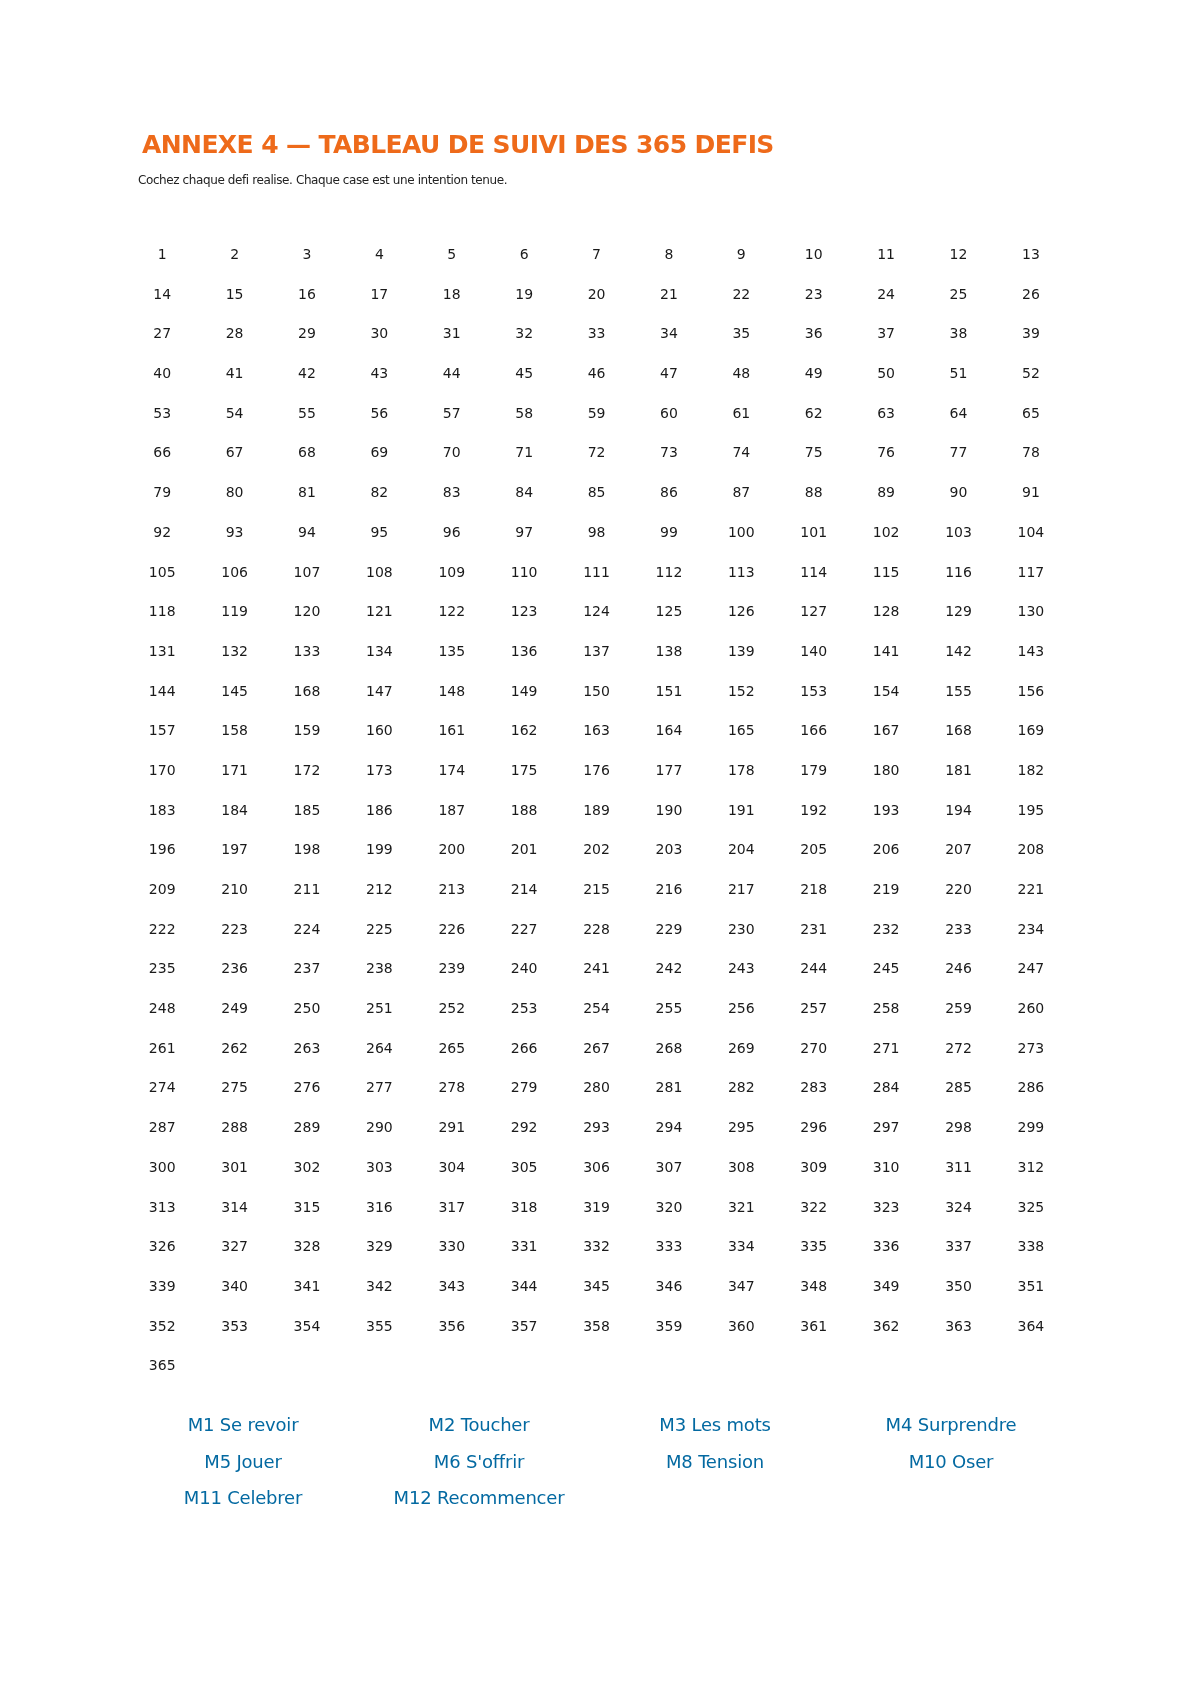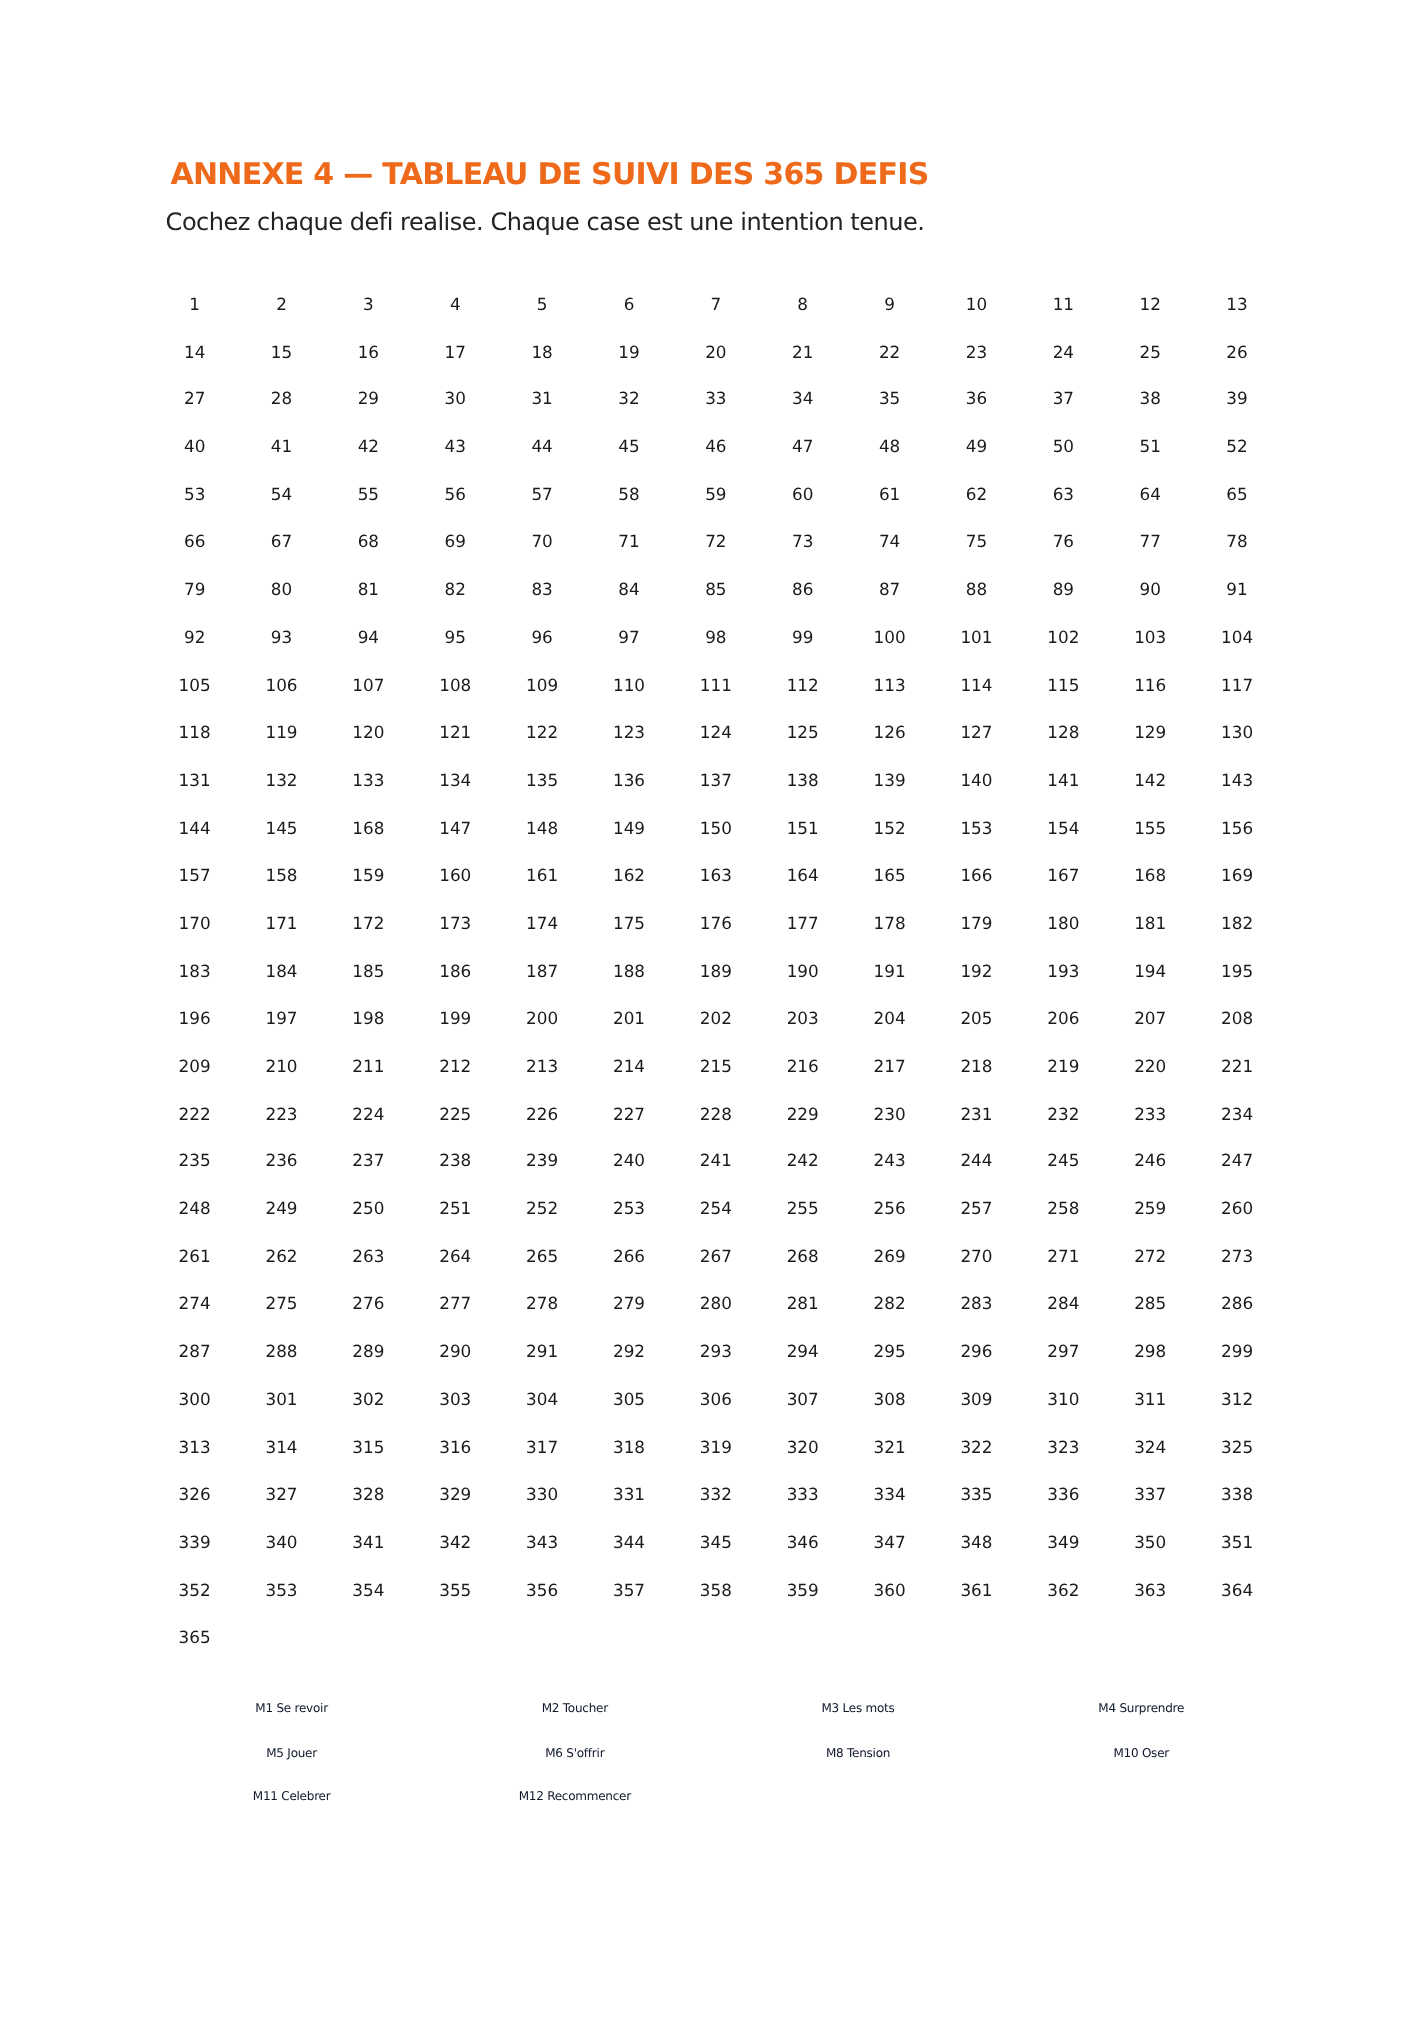--- a/index.html
+++ b/index.html
@@ -2,27 +2,27 @@
 <html><head>
 <meta charset="utf-8">
 <style>
   html, body { margin: 0; padding: 0; background: #ffffff; }
   body { width: 1190px; height: 1683px; position: relative; overflow: hidden;
          font-family: "DejaVu Sans", sans-serif; color: #1a1a1a; }
   .title { position: absolute; left: 138px; top: 126px; margin: 4px;
            font-family: "DejaVu Sans", sans-serif; font-weight: bold;
            font-size: 25px; letter-spacing: -0.6px; color: #EE6A1A; white-space: nowrap; }
   .subtitle { position: absolute; left: 138px; top: 173px; margin: 0;
-              font-size: 20px; letter-spacing: -0.4px; color: #222; white-space: nowrap; }
+              font-size: 12px; letter-spacing: -0.4px; color: #222; white-space: nowrap; }
   .grid { position: absolute; left: 126px; top: 244px; width: 940px;
           display: grid; grid-template-columns: repeat(13, 72.4px); grid-auto-rows: 39.7px; }
   .cell { font-size: 14px; text-align: center; color: #1a1a1a; line-height: 20px; cursor: pointer; }
   .legend { position: absolute; left: 125px; top: 1415px; width: 944px;
             display: grid; grid-template-columns: repeat(4, 236px); grid-auto-rows: 36.5px; }
-  .legend-item { font-size: 10px; text-align: center; letter-spacing: -0.2px; color: #0f172a; line-height: 20px; }
+  .legend-item { font-size: 18px; text-align: center; letter-spacing: -0.2px; color: #0369a1; line-height: 20px; }
 </style>
 </head>
 <body>
 
 <h1 class="title">ANNEXE 4 — TABLEAU DE SUIVI DES 365 DEFIS</h1>
 <p class="subtitle">Cochez chaque defi realise. Chaque case est une intention tenue.</p>
 
 <div class="grid" id="challenge-grid">
     <div class="cell">1</div>
     <div class="cell">2</div>

